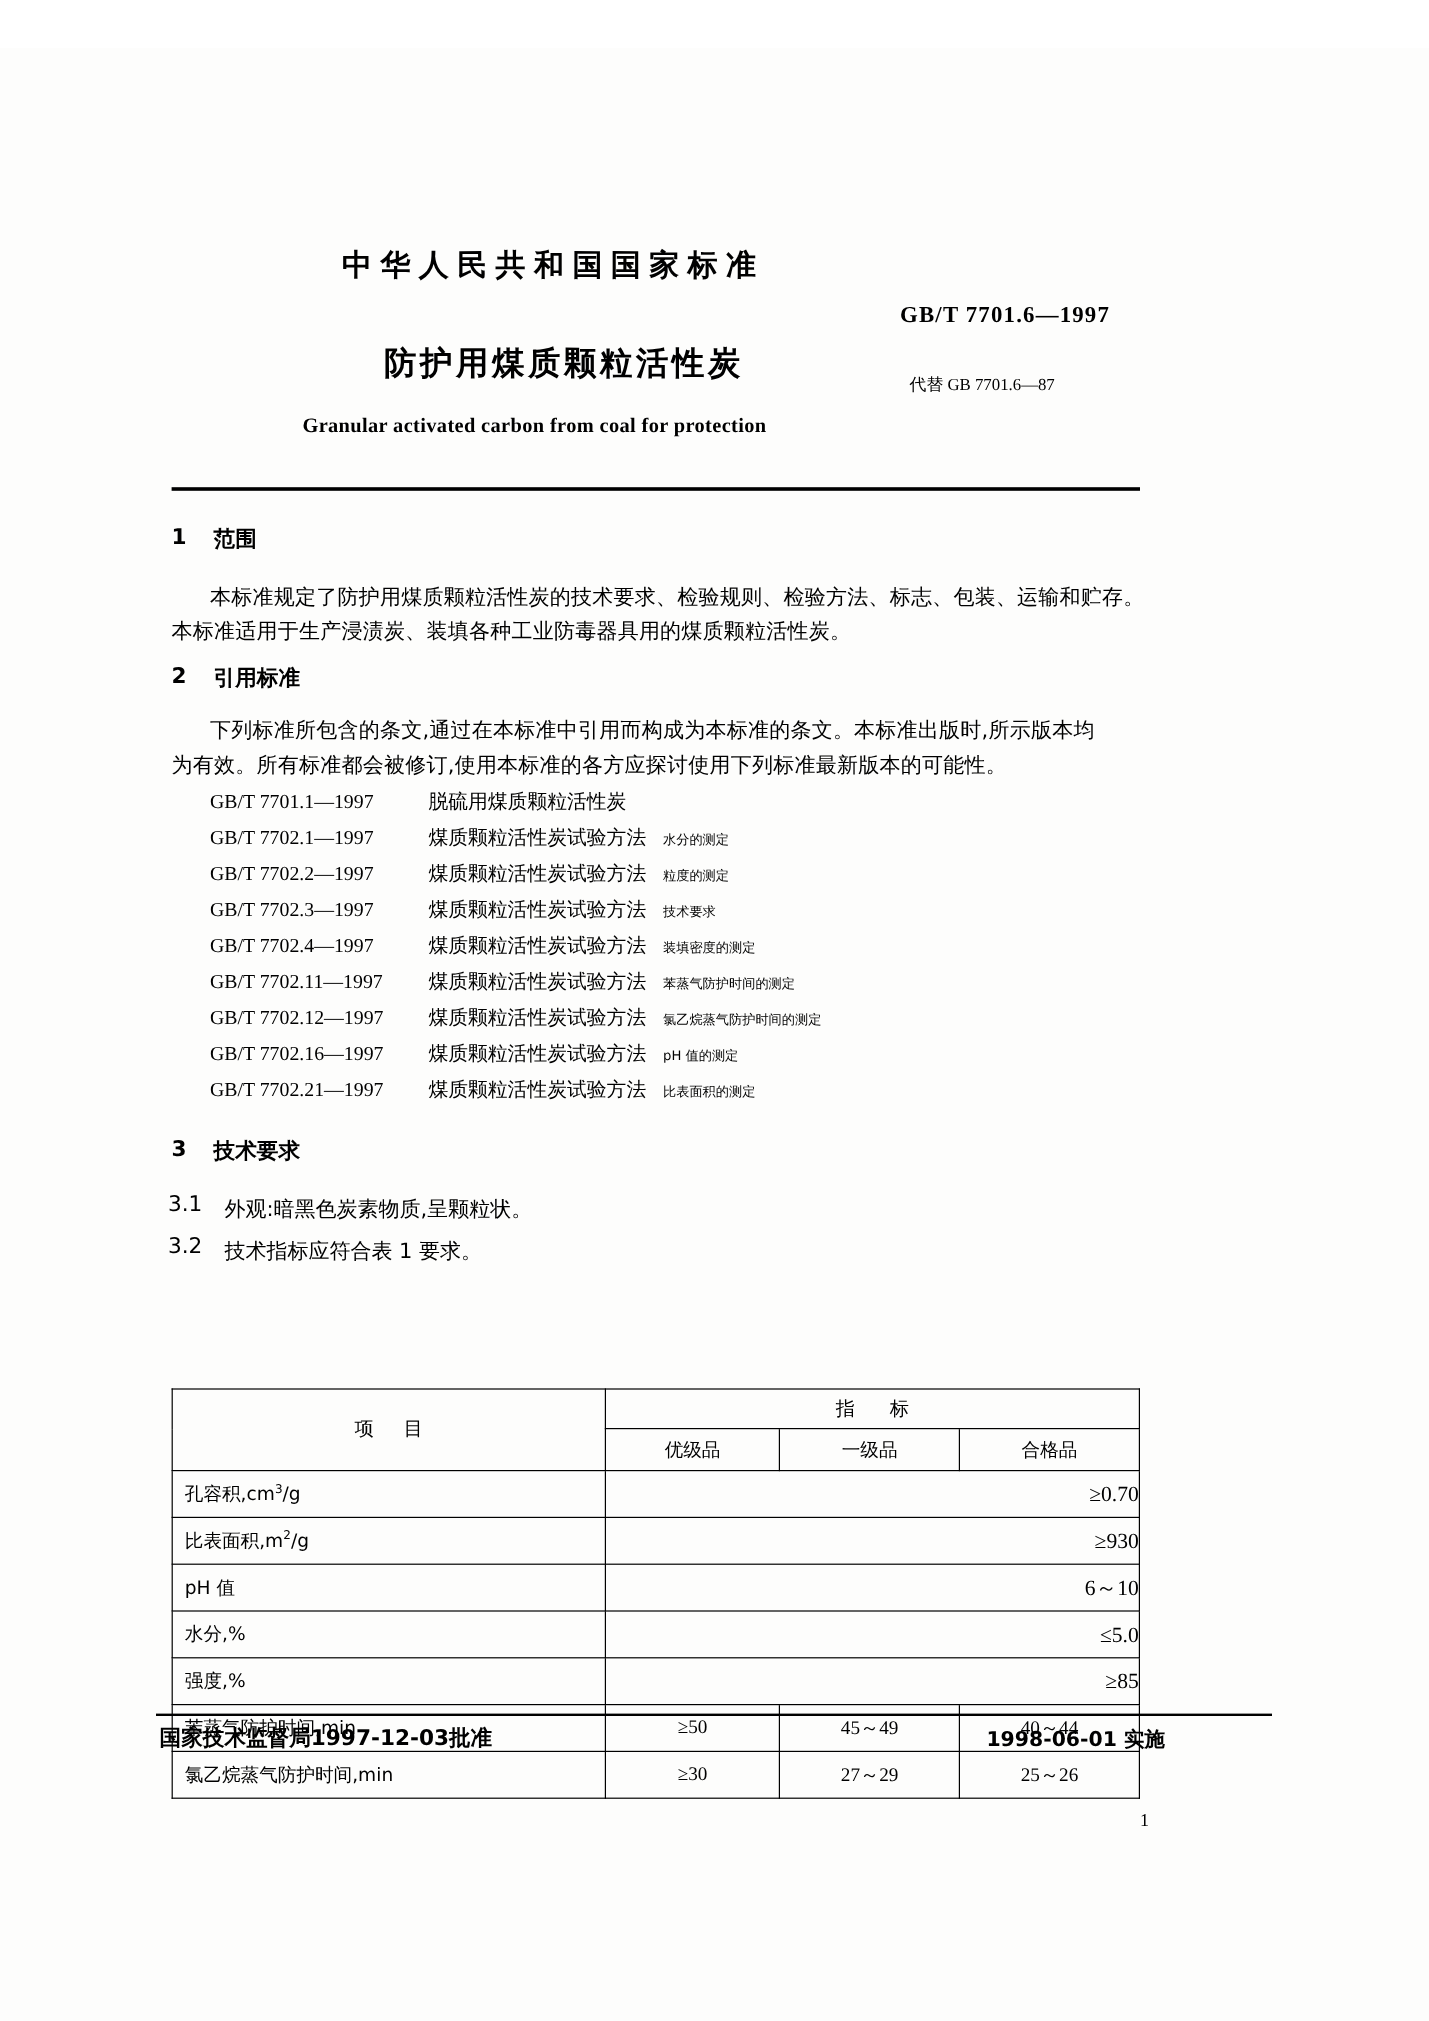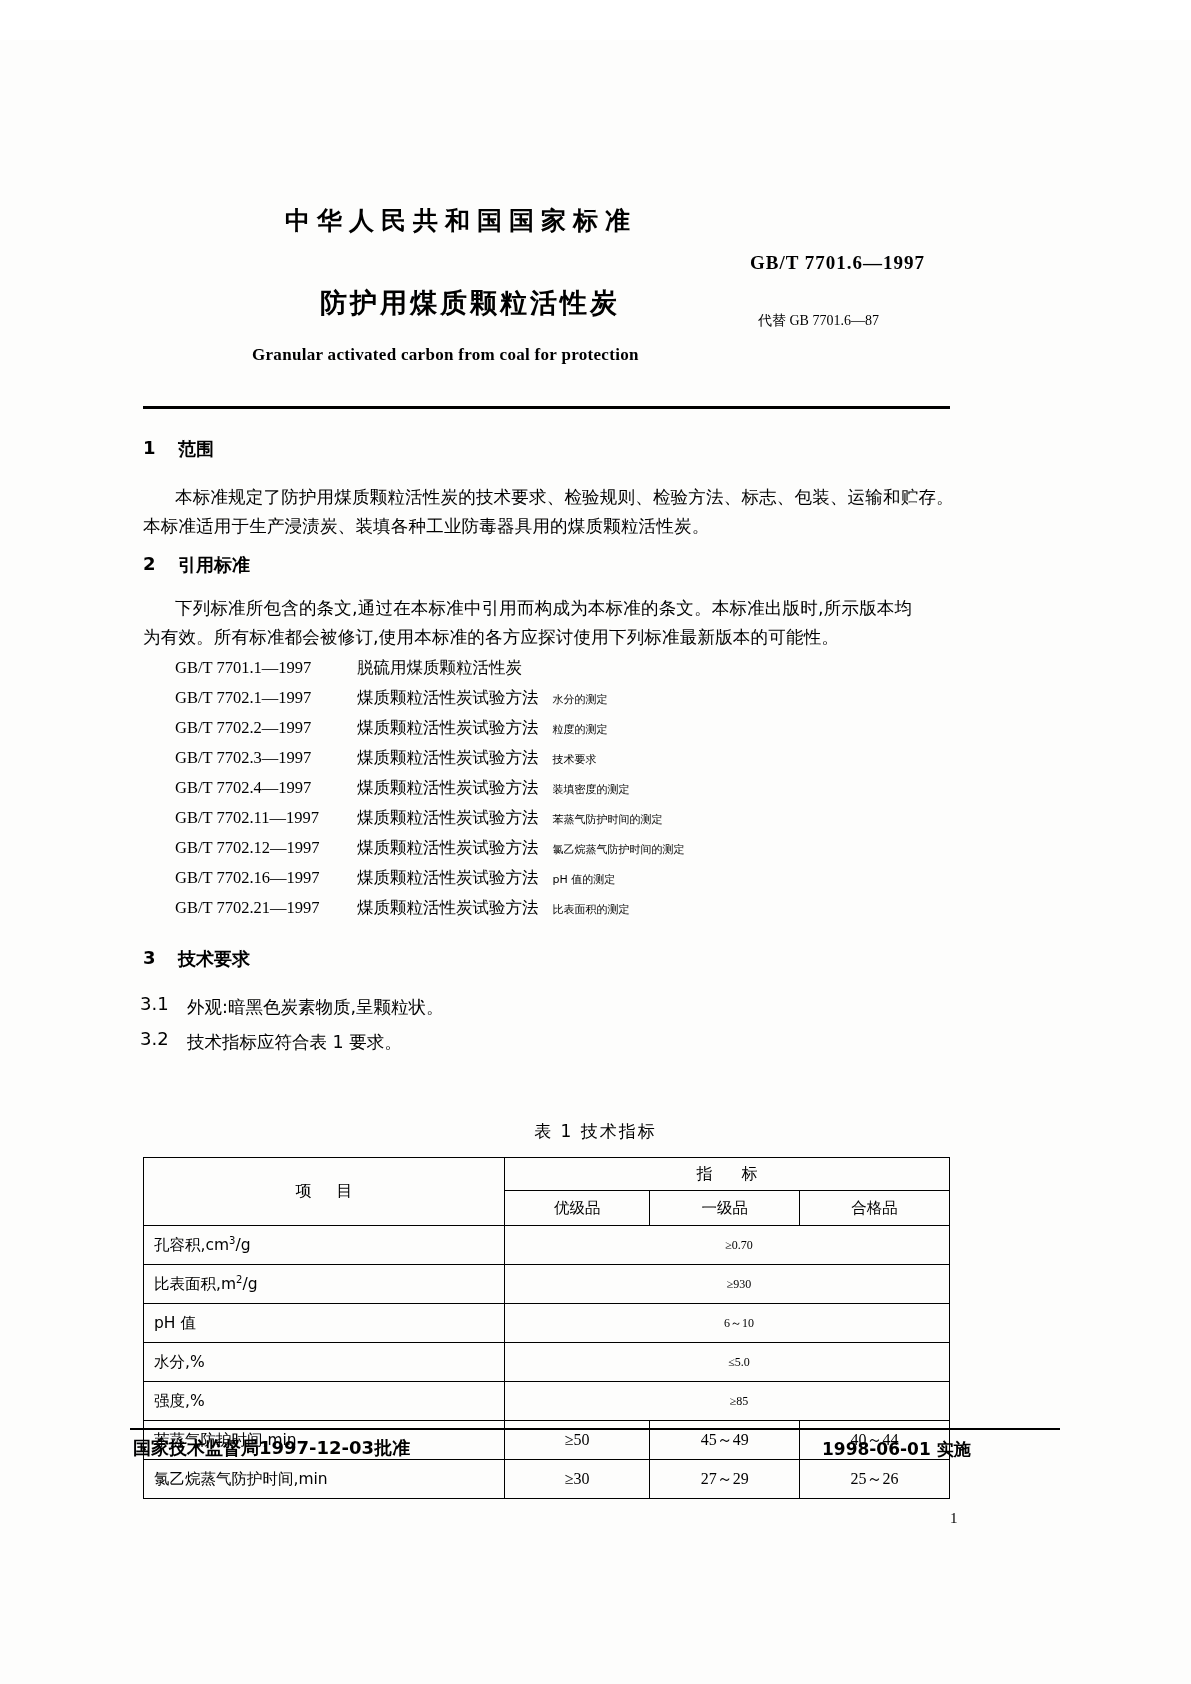--- a/index.html
+++ b/index.html
@@ -174,21 +174,21 @@
   }
   table.spec .hdr-item { width: 360px; text-align: center; font-size: 16px; letter-spacing: 10px; text-indent: 10px; }
   table.spec .hdr-ind { text-align: center; font-size: 16px; letter-spacing: 12px; text-indent: 12px; height: 32px; }
   table.spec .hdr-grade { text-align: center; font-size: 15.5px; height: 34px; }
   table.spec .item-cell {
     text-align: left;
     padding-left: 10px;
     font-size: 15.5px;
   }
   table.spec .val-cell { text-align: center; font-family: "Liberation Serif", serif; font-size: 16px; }
-  table.spec .val-span { text-align: center; font-family: "Liberation Serif", serif; font-size: 12px; padding-left: 24px; }
+  table.spec .val-span { text-align: right; font-family: "Liberation Serif", serif; font-size: 18px; padding-left: 24px; }
   .sup { font-size: 10px; vertical-align: super; }
 
   
   .footrule {
     position: absolute;
     left: 130px;
     top: 1388px;
     width: 930px;
     height: 2px;
     background: #000;
@@ -275,21 +275,20 @@
 
   <div class="sec-head" style="left:143px; top:907px;">3</div>
   <div class="sec-head" style="left:178px; top:907px;font-family:Liberation Serif, serif;">技术要求</div>
 
   <div class="sub-num" style="left:140px; top:953px;">3.1</div>
   <div class="sub-head" style="left:187px; top:955px;">外观:暗黑色炭素物质,呈颗粒状。</div>
 
   <div class="sub-num" style="left:140px; top:988px;">3.2</div>
   <div class="sub-head" style="left:187px; top:990px;">技术指标应符合表 1 要求。</div>
 
-  <div class="table-caption">表 1  技术指标</div>
 
   <table class="spec">
     <tbody>
         <tr>
       <td class="hdr-item" rowspan="2">项  目</td>
       <td class="hdr-ind" colspan="3">指  标</td>
     </tr>
     <tr>
       <td class="hdr-grade">优级品</td>
       <td class="hdr-grade">一级品</td>

